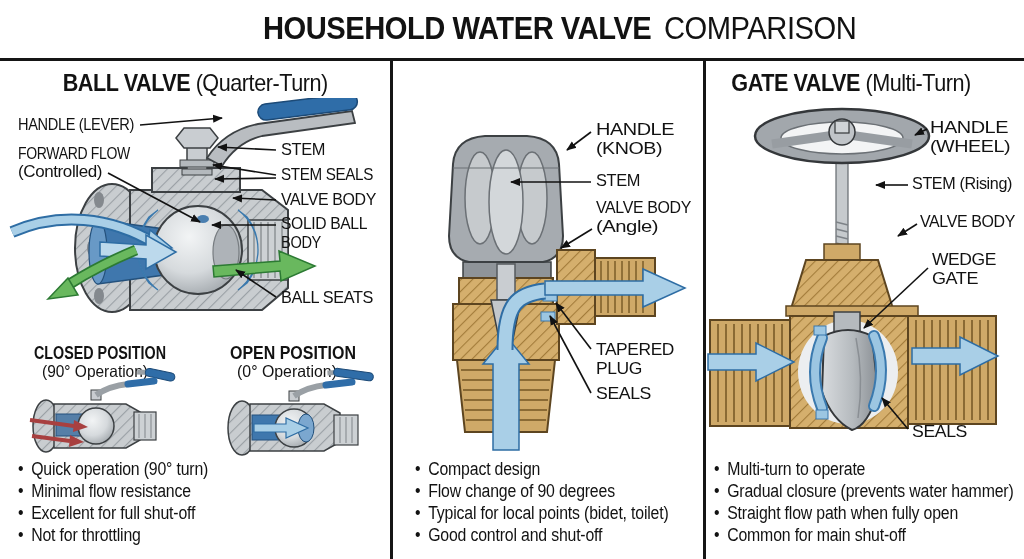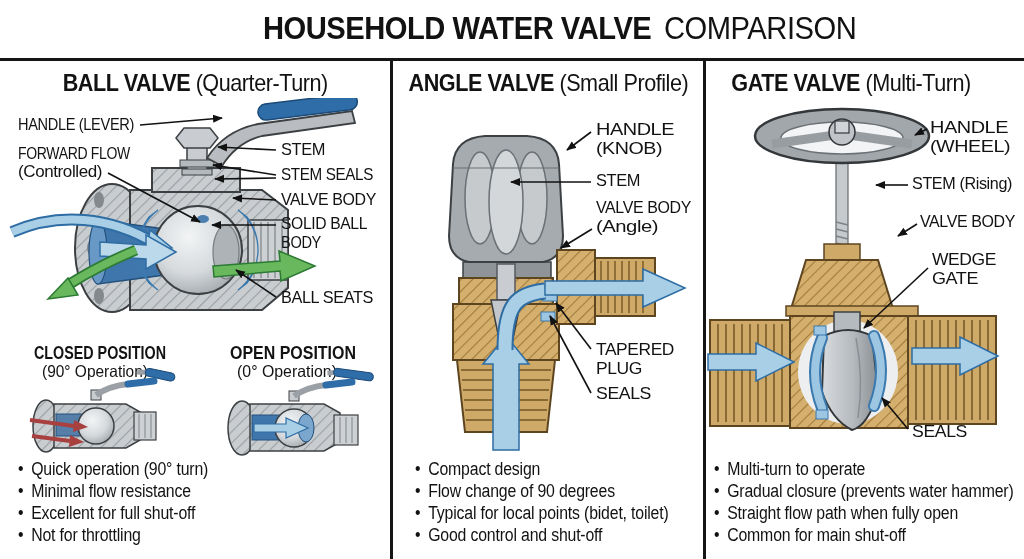--- a/index.html
+++ b/index.html
@@ -190,25 +190,20 @@
 
   <ul class="bullets">
     <li>Quick operation (90° turn)</li>
     <li>Minimal flow resistance</li>
     <li>Excellent for full shut-off</li>
     <li>Not for throttling</li>
   </ul>
 </section>
 
 <section class="panel" id="panel-angle">
-  <h2 class="panel-heading">
-    <span class="heading-scale">
-      <span class="heading-bold">ANGLE VALVE</span><span class="heading-note">(Small Profile)</span>
-    </span>
-  </h2>
 
   <svg class="art" width="310" height="360" viewBox="0 0 310 360">
     <defs>
       <pattern id="hb2" width="8" height="8" patternUnits="userSpaceOnUse" patternTransform="rotate(45)">
         <rect width="8" height="8" fill="#d5af6d"></rect>
         <line x1="0" y1="0" x2="0" y2="8" stroke="#a37c3b" stroke-width="2.2"></line>
       </pattern>
       <marker id="ah2" viewBox="0 0 10 10" refX="9" refY="5" markerWidth="10" markerHeight="10" markerUnits="userSpaceOnUse" orient="auto">
         <path d="M0,1 L10,5 L0,9 z" fill="#121212"></path>
       </marker>

